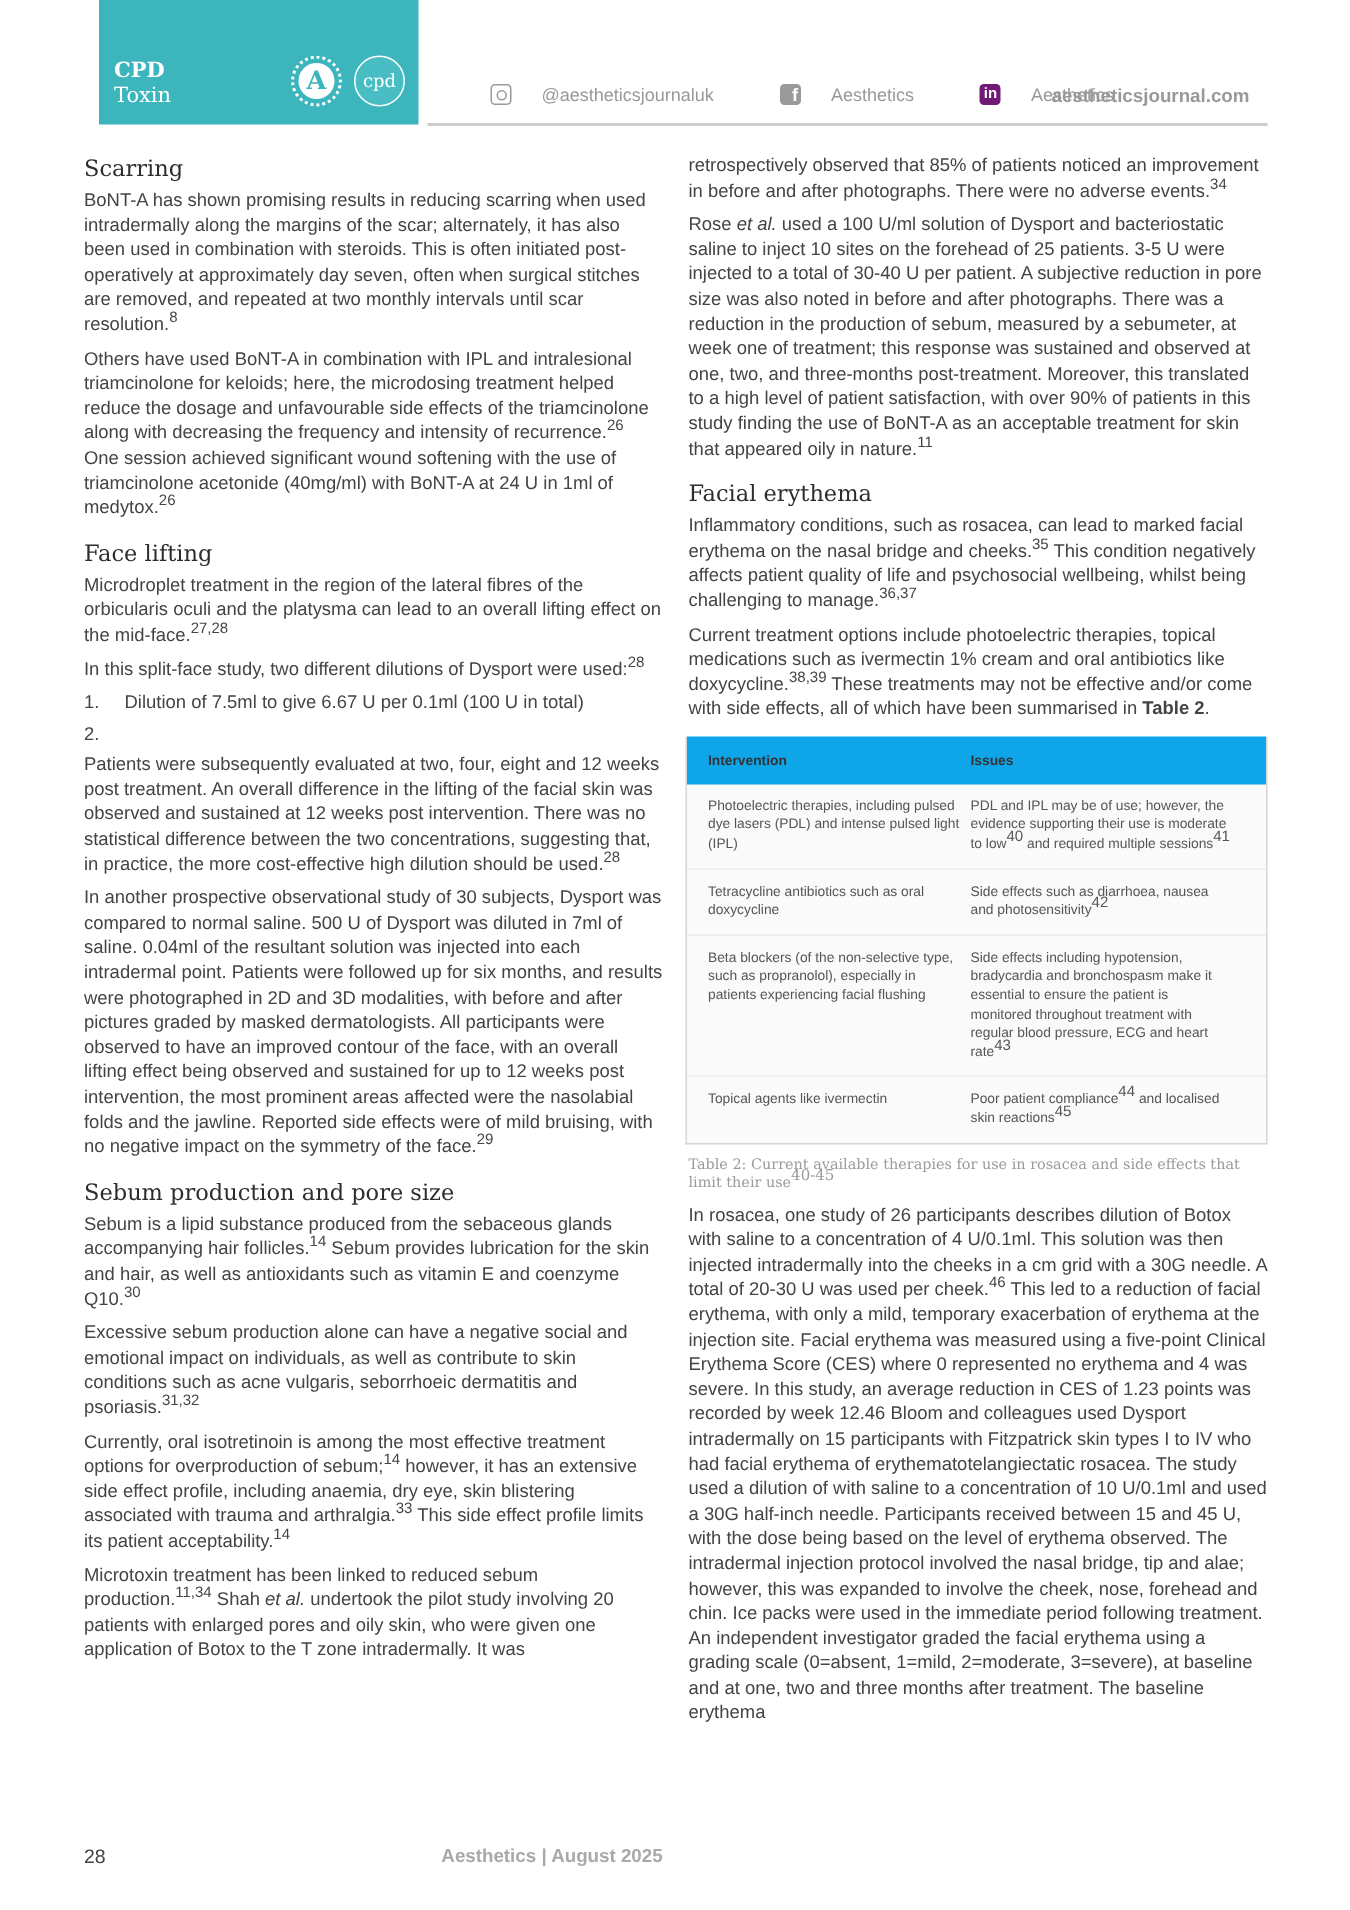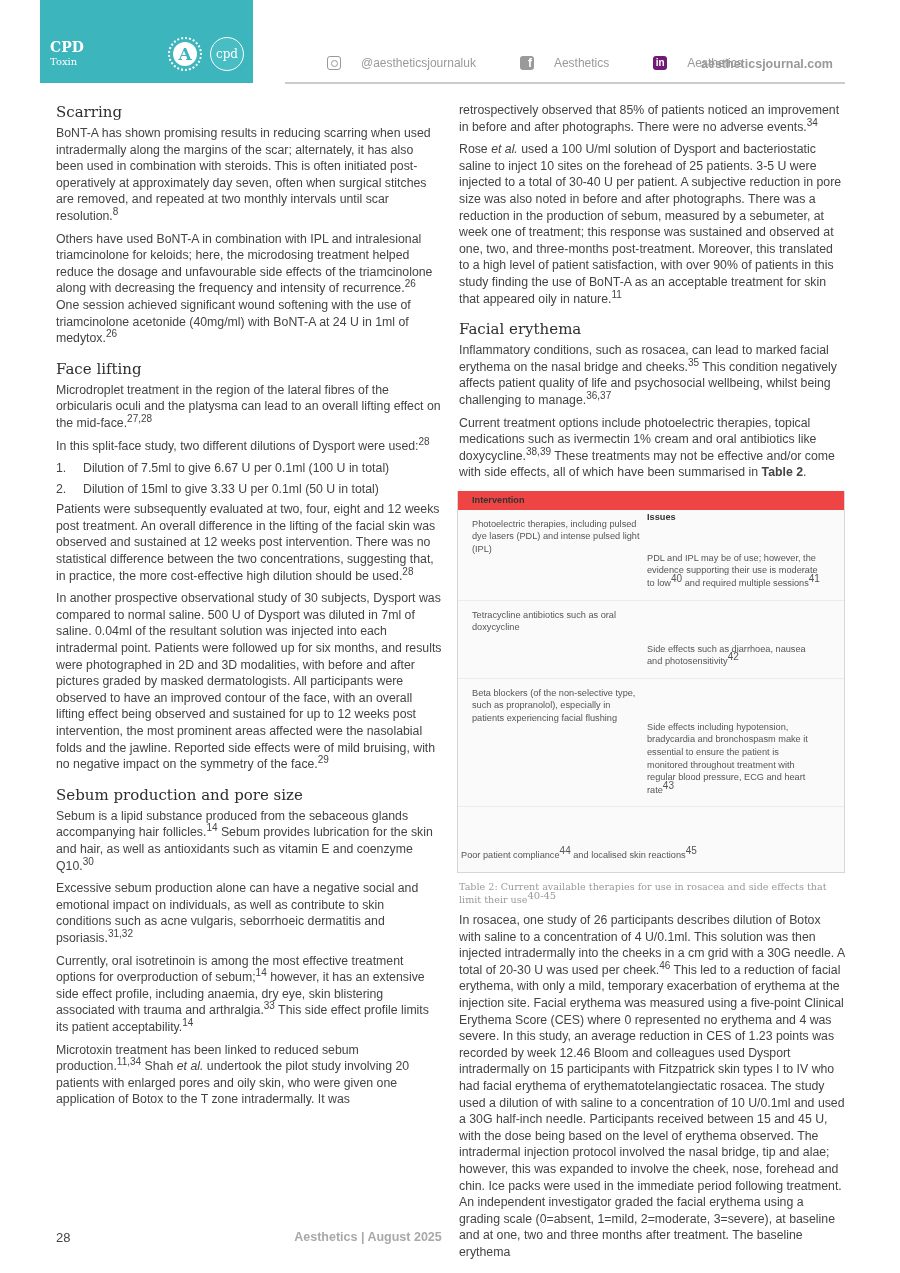--- a/index.html
+++ b/index.html
@@ -1,21 +1,21 @@
 <!DOCTYPE html>
 <html><head>
 <meta charset="utf-8">
 <style>
   * { box-sizing: border-box; margin: 0; padding: 0; }
   html, body { width: 900px; height: 1273px; background: #ffffff; overflow: hidden; }
   body { position: relative; font-family: "Liberation Sans", sans-serif; color: #333333; }
 
-  .cpd-badge { position: absolute; left: 40px; top: 0; width: 213px; height: 83px; background: #3cb5bc; }
+  .cpd-badge { position: absolute; left: 66px; top: 0; width: 213px; height: 83px; background: #3cb5bc; }
   .cpd-badge .cpd-title { position: absolute; left: 10px; top: 39px; font-family: "DejaVu Serif", serif; font-weight: bold; font-size: 14px; color: #ffffff; }
-  .cpd-badge .cpd-sub { position: absolute; left: 10px; top: 56px; font-family: "DejaVu Serif", serif; font-size: 10px; color: #ffffff; }
+  .cpd-badge .cpd-sub { position: absolute; left: 10px; top: 56px; font-family: "DejaVu Serif", serif; font-size: 14px; color: #ffffff; }
   .badge-a { position: absolute; left: 128px; top: 37px; width: 34px; height: 34px; border-radius: 50%; border: 2px dotted #ffffff; display:flex; align-items:center; justify-content:center; }
   .badge-a .inner { width: 24px; height: 24px; border-radius: 50%; background: #ffffff; color: #3cb5bc; font-family: "DejaVu Serif", serif; font-weight: bold; font-size: 17px; display:flex; align-items:center; justify-content:center; }
   .badge-cpd { position: absolute; left: 170px; top: 37px; width: 34px; height: 34px; border-radius: 50%; border: 1.5px solid #ffffff; background: #48bec4; display:flex; align-items:center; justify-content:center; }
   .badge-cpd .inner { font-family: "DejaVu Serif", serif; font-size: 12px; color: #ffffff; position: relative; }
 
   .header-bar { position: absolute; left: 285px; top: 56px; width: 560px; height: 28px; border-bottom: 2px solid #cccccc; }
   .social { position: absolute; left: 42px; top: 0; display: flex; align-items: center; gap: 20px; font-size: 12px; color: #999999; }
   .social .icon { display: inline-block; width: 14px; height: 14px; border-radius: 3px; }
   .ig { border: 1.5px solid #999; position: relative; }
   .ig::after { content: ""; position: absolute; left: 3px; top: 3px; width: 5px; height: 5px; border: 1.5px solid #999; border-radius: 50%; }
@@ -28,25 +28,25 @@
   .col.left { left: 56px; }
   .col.right { left: 459px; }
   h2 { font-family: "DejaVu Serif", serif; font-weight: normal; font-size: 15px; color: #2d2d2d; margin: 0 0 3px 0; line-height: 20px; }
   .col p { margin: 0 0 6px 0; }
   .col h2.sp { margin-top: 12px; }
   sup { font-size: 10px; line-height: 0; vertical-align: super; }
   .list-item { display: flex; margin: 0 0 4px 0; }
   .list-item .num { width: 27px; flex-shrink: 0; }
 
   .table { margin: 10px 0 8px -2px; width: 388px; border: 1px solid #d6d6d6; border-top: none; background: #fafafa; font-size: 9.2px; line-height: 12.6px; color: #555; }
-  .table .thead { display: flex; background: #ef4444; color: #333; font-weight: bold; height: 19px; align-items: center; }
+  .table .thead { display: flex; background: #0ea5e9; color: #333; font-weight: bold; height: 32px; align-items: center; }
   .table .row { display: flex; padding: 8px 0 10px 0; border-bottom: 1px solid #ececec; }
   .table .row:last-child { border-bottom: none; }
   .table .c1 { width: 186px; padding-left: 14px; }
-  .table .c2 { flex: 1; padding-left: 3px; padding-right: 22px; margin-top: 34px; }
+  .table .c2 { flex: 1; padding-left: 3px; padding-right: 22px; }
   .caption { font-family: "DejaVu Serif", serif; font-size: 9.6px; line-height: 12.5px; color: #9a9a9a; margin: 0 0 6px 0; }
 
   .footer-page { position: absolute; left: 56px; top: 1230px; font-size: 13px; color: #444; }
   .footer-mag { position: absolute; left: 0; width: 736px; top: 1230px; text-align: center; font-size: 12.5px; font-weight: bold; color: #a9a9a9; }
 </style>
 </head>
 <body>
 
 <div class="cpd-badge">
   <div class="cpd-title">CPD</div>
@@ -80,21 +80,20 @@
 
   <h2 class="sp">Face lifting</h2>
   <p><span>Microdroplet treatment in the region of the lateral fibres of the orbicularis oculi and the platysma can lead to an overall lifting effect on the mid-face.</span><sup>27,28</sup></p>
   <p><span>In this split-face study, two different dilutions of Dysport were used:</span><sup>28</sup></p>
   <div class="list-item">
       <span class="num">1.</span>
       <span>Dilution of 7.5ml to give 6.67 U per 0.1ml (100 U in total)</span>
     </div>
   <div class="list-item">
       <span class="num">2.</span>
-      <span>Dilution of 15ml to give 3.33 U per 0.1ml (50 U in total)</span>
     </div>
   <p><span>Patients were subsequently evaluated at two, four, eight and 12 weeks post treatment. An overall difference in the lifting of the facial skin was observed and sustained at 12 weeks post intervention. There was no statistical difference between the two concentrations, suggesting that, in practice, the more cost-effective high dilution should be used.</span><sup>28</sup></p>
   <p><span>In another prospective observational study of 30 subjects, Dysport was compared to normal saline. 500 U of Dysport was diluted in 7ml of saline. 0.04ml of the resultant solution was injected into each intradermal point. Patients were followed up for six months, and results were photographed in 2D and 3D modalities, with before and after pictures graded by masked dermatologists. All participants were observed to have an improved contour of the face, with an overall lifting effect being observed and sustained for up to 12 weeks post intervention, the most prominent areas affected were the nasolabial folds and the jawline. Reported side effects were of mild bruising, with no negative impact on the symmetry of the face.</span><sup>29</sup></p>
 
   <h2 class="sp">Sebum production and pore size</h2>
   <p><span>Sebum is a lipid substance produced from the sebaceous glands accompanying hair follicles.</span><sup>14</sup><span> Sebum provides lubrication for the skin and hair, as well as antioxidants such as vitamin E and coenzyme Q10.</span><sup>30</sup></p>
   <p><span>Excessive sebum production alone can have a negative social and emotional impact on individuals, as well as contribute to skin conditions such as acne vulgaris, seborrhoeic dermatitis and psoriasis.</span><sup>31,32</sup></p>
   <p><span>Currently, oral isotretinoin is among the most effective treatment options for overproduction of sebum;</span><sup>14</sup><span> however, it has an extensive side effect profile, including anaemia, dry eye, skin blistering associated with trauma and arthralgia.</span><sup>33</sup><span> This side effect profile limits its patient acceptability.</span><sup>14</sup></p>
   <p><span>Microtoxin treatment has been linked to reduced sebum production.</span><sup>11,34</sup><span> Shah </span><em>et al.</em><span> undertook the pilot study involving 20 patients with enlarged pores and oily skin, who were given one application of Botox to the T zone intradermally. It was</span></p>
 </div>
@@ -118,20 +117,21 @@
     </div>
     <div class="row">
       <div class="c1">Tetracycline antibiotics such as oral doxycycline</div>
       <div class="c2"><span>Side effects such as diarrhoea, nausea and photosensitivity</span><sup>42</sup></div>
     </div>
     <div class="row">
       <div class="c1">Beta blockers (of the non-selective type, such as propranolol), especially in patients experiencing facial flushing</div>
       <div class="c2"><span>Side effects including hypotension, bradycardia and bronchospasm make it essential to ensure the patient is monitored throughout treatment with regular blood pressure, ECG and heart rate</span><sup>43</sup></div>
     </div>
     <div class="row">
+      <div class="c1">Topical agents like ivermectin</div>
       <div class="c2"><span>Poor patient compliance</span><sup>44</sup><span> and localised skin reactions</span><sup>45</sup></div>
     </div>
   </div>
   <div class="caption"><span>Table 2: Current available therapies for use in rosacea and side effects that limit their use</span><sup>40-45</sup></div>
 
   <p><span>In rosacea, one study of 26 participants describes dilution of Botox with saline to a concentration of 4 U/0.1ml. This solution was then injected intradermally into the cheeks in a cm grid with a 30G needle. A total of 20-30 U was used per cheek.</span><sup>46</sup><span> This led to a reduction of facial erythema, with only a mild, temporary exacerbation of erythema at the injection site. Facial erythema was measured using a five-point Clinical Erythema Score (CES) where 0 represented no erythema and 4 was severe. In this study, an average reduction in CES of 1.23 points was recorded by week 12.46 Bloom and colleagues used Dysport intradermally on 15 participants with Fitzpatrick skin types I to IV who had facial erythema of erythematotelangiectatic rosacea. The study used a dilution of with saline to a concentration of 10 U/0.1ml and used a 30G half-inch needle. Participants received between 15 and 45 U, with the dose being based on the level of erythema observed. The intradermal injection protocol involved the nasal bridge, tip and alae; however, this was expanded to involve the cheek, nose, forehead and chin. Ice packs were used in the immediate period following treatment. An independent investigator graded the facial erythema using a grading scale (0=absent, 1=mild, 2=moderate, 3=severe), at baseline and at one, two and three months after treatment. The baseline erythema</span></p>
 </div>
 
 <div class="footer-mag">Aesthetics | August 2025</div>
 <div class="footer-page">28</div>

